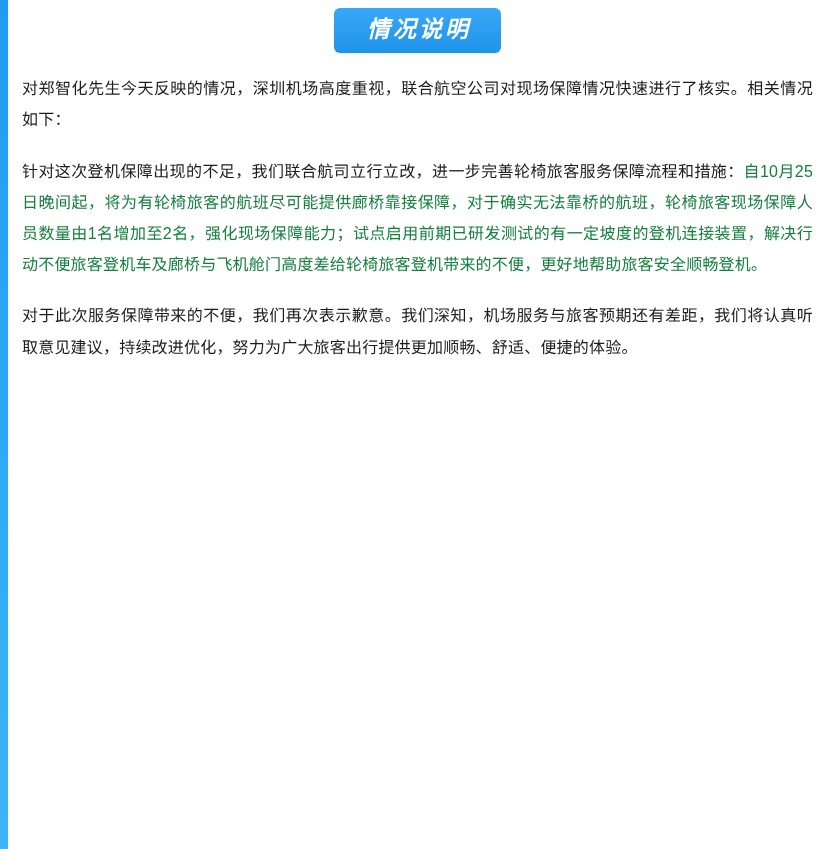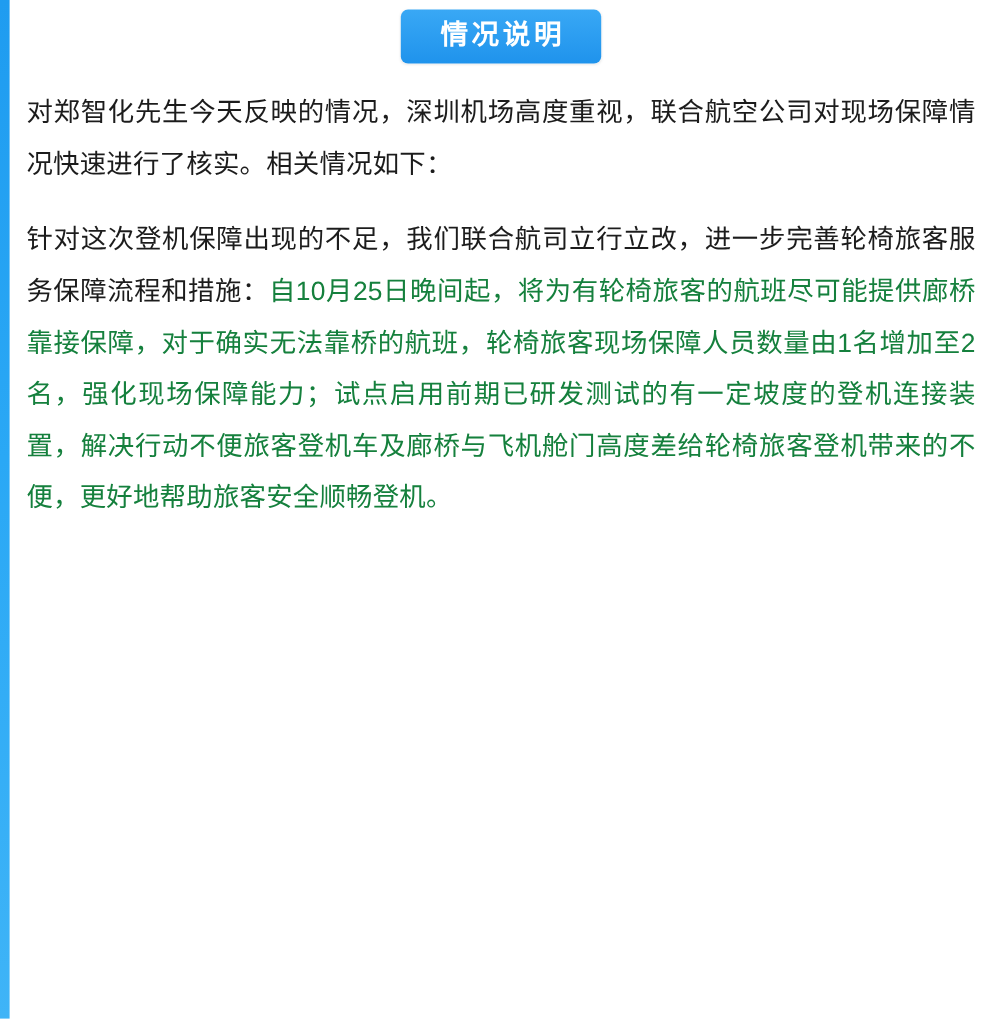--- a/index.html
+++ b/index.html
@@ -42,24 +42,25 @@
   .title-badge {
     background: linear-gradient(180deg, #39a8f5 0%, #1f93ec 100%);
     color: #ffffff;
     font-size: 23px;
     font-weight: bold;
     letter-spacing: 3px;
     padding: 9px 30px 11px 33px;
     border-radius: 6px;
     line-height: 1.1;
     box-shadow: 0 1px 2px rgba(0,0,0,0.08);
+    font-style: italic;
   }
 
   p.para {
-    font-size: 22px;
+    font-size: 16px;
     line-height: 1.95;
     margin: 0 0 20px 0;
     text-align: justify;
     text-justify: inter-ideograph;
     letter-spacing: 0.2px;
     color: #1c1c1c;
   }
   p.para:last-child { margin-bottom: 0; }
 
   .highlight {
@@ -82,14 +83,15 @@
     <div class="title-badge">情况说明</div>
   </div>
 
   <p class="para">对郑智化先生今天反映的情况，深圳机场高度重视，联合航空公司对现场保障情况快速进行了核实。相关情况如下：</p>
 
 
   <p class="para">
     <span>针对这次登机保障出现的不足，我们联合航司立行立改，进一步完善轮椅旅客服务保障流程和措施：</span><span class="highlight">自10月25日晚间起，将为有轮椅旅客的航班尽可能提供廊桥靠接保障，对于确实无法靠桥的航班，轮椅旅客现场保障人员数量由1名增加至2名，强化现场保障能力；试点启用前期已研发测试的有一定坡度的登机连接装置，解决行动不便旅客登机车及廊桥与飞机舱门高度差给轮椅旅客登机带来的不便，更好地帮助旅客安全顺畅登机。</span>
   </p>
 
+  <p class="para">对于此次服务保障带来的不便，我们再次表示歉意。我们深知，机场服务与旅客预期还有差距，我们将认真听取意见建议，持续改进优化，努力为广大旅客出行提供更加顺畅、舒适、便捷的体验。</p>
 
 </div>
 
 </body></html>

